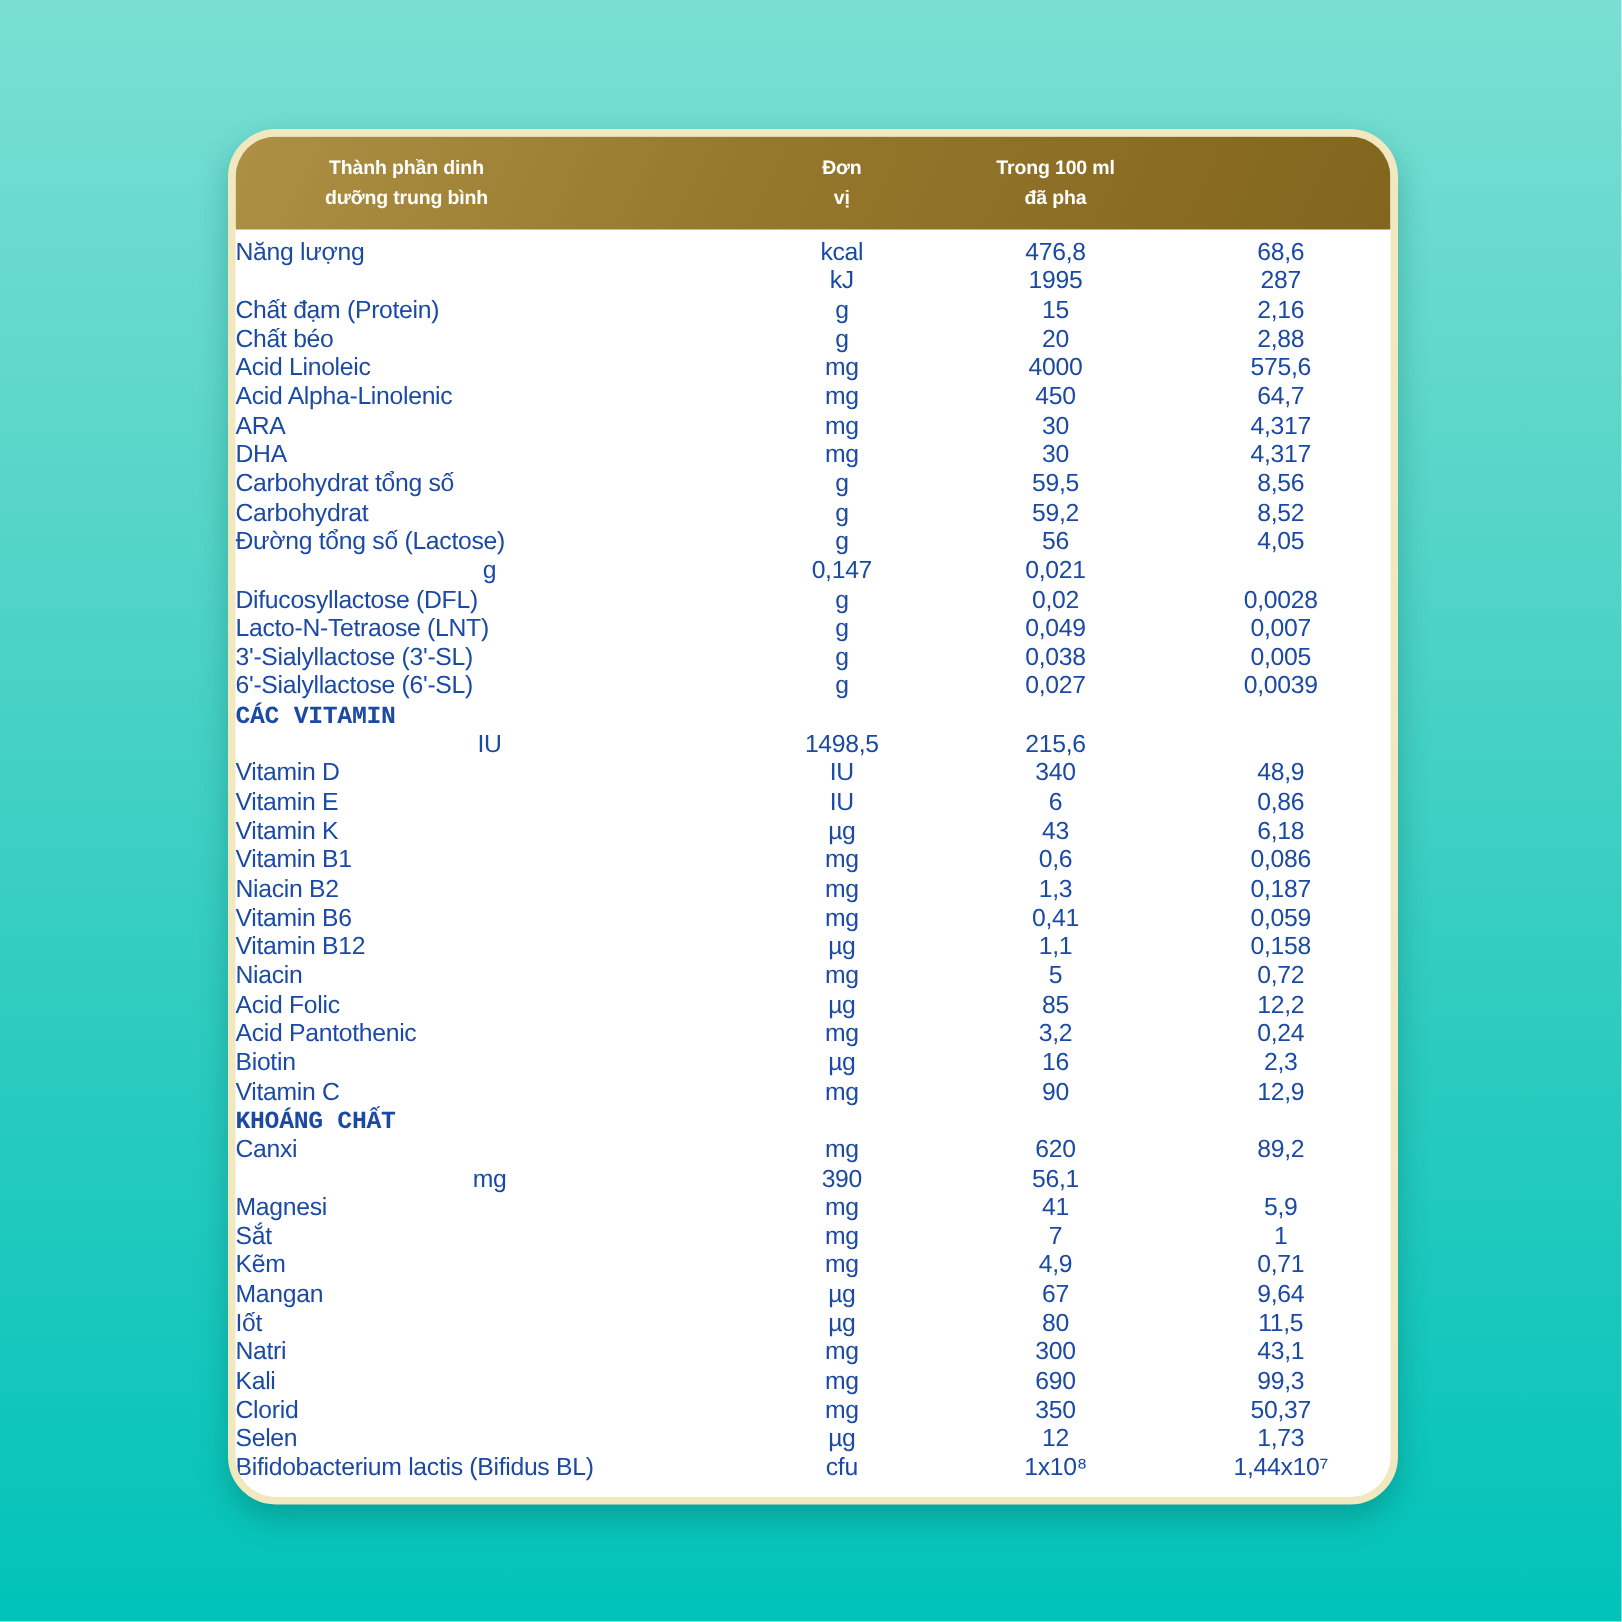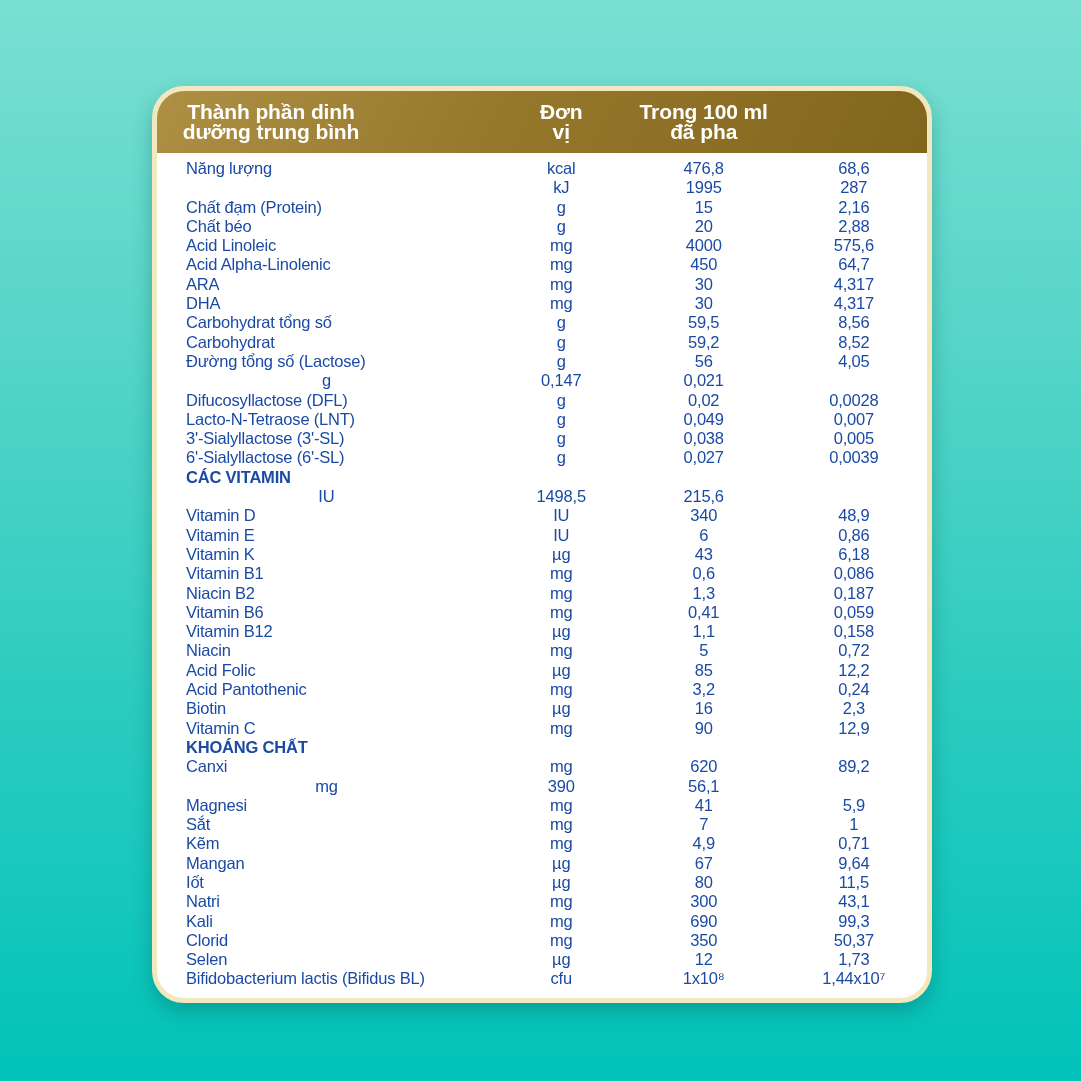--- a/index.html
+++ b/index.html
@@ -33,21 +33,21 @@
     box-shadow:0 9px 20px rgba(0,84,78,0.32);
   }
   .hdr{
     height:62px;
     background:linear-gradient(115deg,var(--gold-light) 0%,var(--gold-mid) 45%,var(--gold-dark) 100%);
     display:grid;
     grid-template-columns:44% 17% 20% 19%;
     align-items:center;
     color:var(--header-text);
     font-weight:bold;
-    font-size:21px;
+    font-size:13px;
     line-height:20px;
     text-align:center;
     white-space:pre-line;
     letter-spacing:-0.1px;
   }
   .hdr .name-cell{
     width:228px;
     justify-self:start;
   }
   .tbody{
@@ -57,22 +57,22 @@
     display:grid;
     grid-template-columns:44% 17% 20% 19%;
     height:19.3px;
     align-items:center;
     color:var(--text-blue);
     font-size:16.5px;
     line-height:19.3px;
     letter-spacing:-0.2px;
   }
   .cell{text-align:center; overflow:visible; white-space:nowrap;}
-  .cell-name{text-align:left; padding-left:29px;}
-  .row.section .cell-name{font-weight:bold;}
+  .cell-name{text-align:left; }
+  .row.section .cell-name{font-weight:bold;font-family:Liberation Mono, monospace;}
   .row.italic .cell-name{}
 </style>
 </head>
 <body>
 
 <div class="card">
   <div class="hdr">
     <div class="name-cell">Thành phần dinh
 dưỡng trung bình</div>
     <div>Đơn

